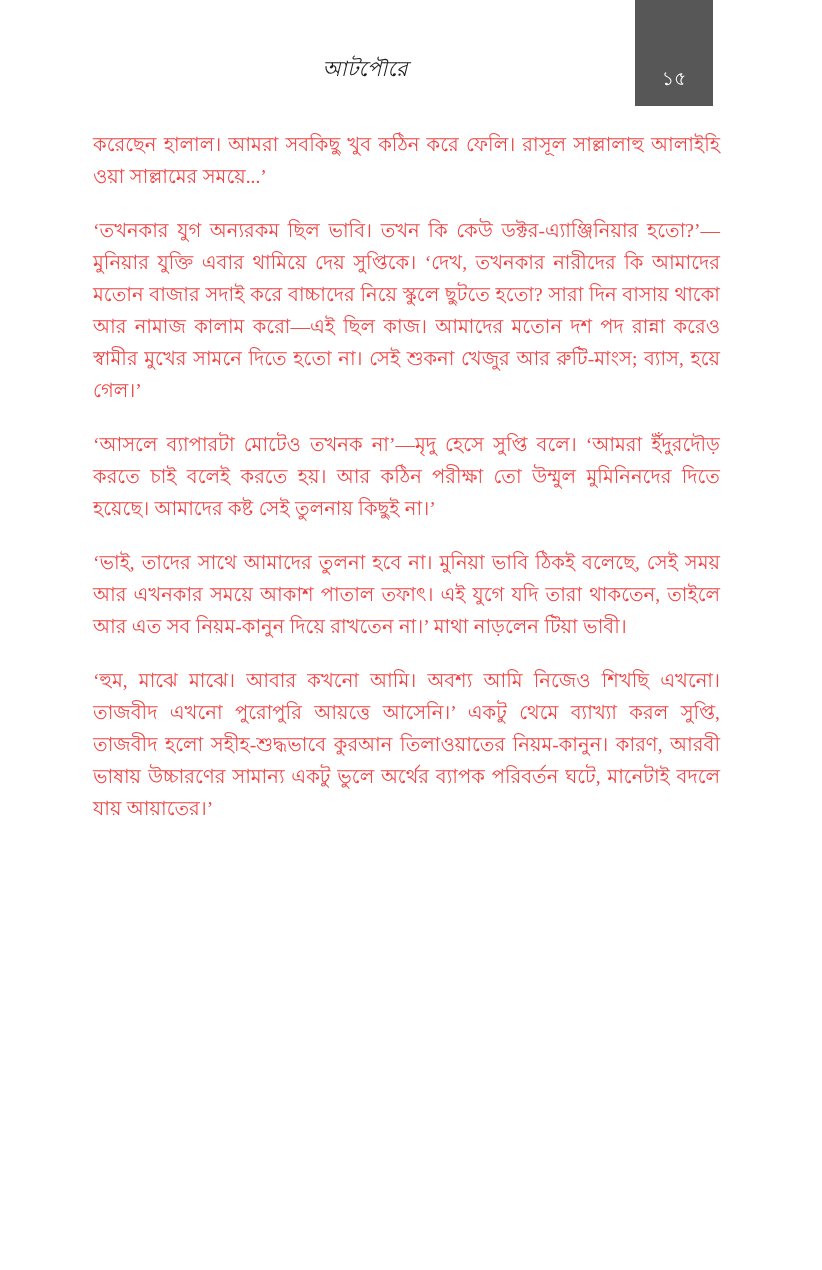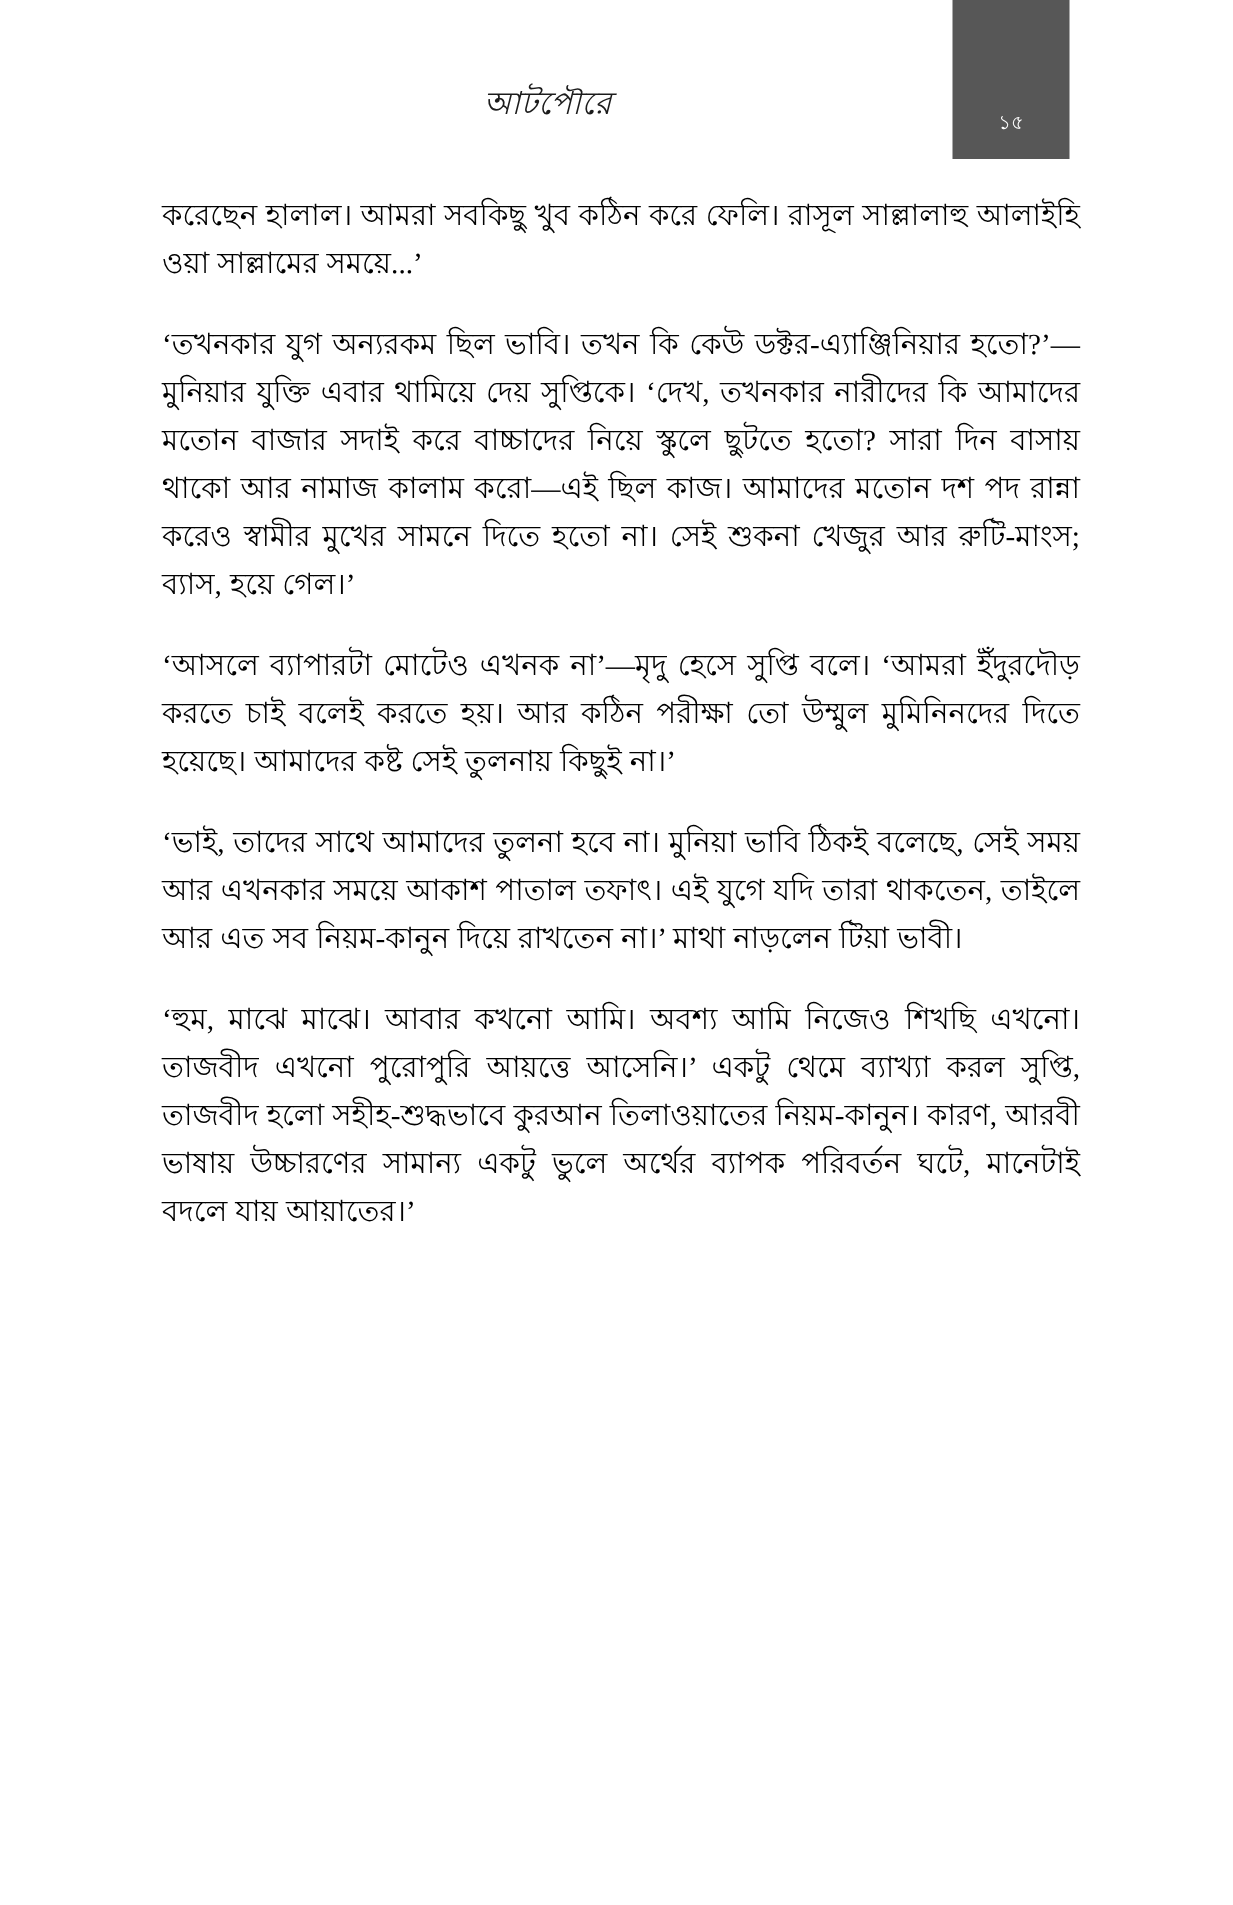--- a/index.html
+++ b/index.html
@@ -52,39 +52,39 @@
     background: #575757;
   }
   .folio-number {
     position: absolute;
     left: 0;
     right: 0;
     bottom: 18px;
     text-align: center;
     color: #ffffff;
     font-family: "Liberation Serif", "DejaVu Serif", serif;
-    font-size: 13px;
+    font-size: 19px;
     line-height: 1;
   }
 
   
   .body-block {
     position: absolute;
     left: 92px;
     top: 129px;
     width: 628px;
   }
   .para {
-    margin: 0 0 22px 16px;
+    margin: 0 0 22px 1px;
     text-align: justify;
     text-justify: inter-word;
     font-family: "Liberation Serif", "DejaVu Serif", serif;
     font-size: 19.5px;
     line-height: 32px;
-    color: #000000;
+    color: #ef4444;
     word-spacing: 0.5px;
     hyphens: none;
   }
   .para:last-child {
     margin-bottom: 0;
   }
   .para.last-line-left {
     text-align-last: left;
   }
 </style>
@@ -96,18 +96,18 @@
   <div class="header">
     <div class="header-title">আটপৌরে</div>
     <div class="folio-box">
       <div class="folio-number">১৫</div>
     </div>
   </div>
 
   <div class="body-block">
     <p class="para last-line-left">করেছেন হালাল। আমরা সবকিছু খুব কঠিন করে ফেলি। রাসূল সাল্লালাহু আলাইহি ওয়া সাল্লামের সময়ে...’</p>
     <p class="para last-line-left">‘তখনকার যুগ অন্যরকম ছিল ভাবি। তখন কি কেউ ডক্টর-এ্যাঞ্জিনিয়ার হতো?’—মুনিয়ার যুক্তি এবার থামিয়ে দেয় সুপ্তিকে। ‘দেখ, তখনকার নারীদের কি আমাদের মতোন বাজার সদাই করে বাচ্চাদের নিয়ে স্কুলে ছুটতে হতো? সারা দিন বাসায় থাকো আর নামাজ কালাম করো—এই ছিল কাজ। আমাদের মতোন দশ পদ রান্না করেও স্বামীর মুখের সামনে দিতে হতো না। সেই শুকনা খেজুর আর রুটি-মাংস; ব্যাস, হয়ে গেল।’</p>
-    <p class="para last-line-left">‘আসলে ব্যাপারটা মোটেও এখনক না’—মৃদু হেসে সুপ্তি বলে। ‘আমরা ইঁদুরদৌড় করতে চাই বলেই করতে হয়। আর কঠিন পরীক্ষা তো উম্মুল মুমিনিনদের দিতে হয়েছে। আমাদের কষ্ট সেই তুলনায় কিছুই না।’</p>
+    <p class="para last-line-left">‘আসলে ব্যাপারটা মোটেও তখনক না’—মৃদু হেসে সুপ্তি বলে। ‘আমরা ইঁদুরদৌড় করতে চাই বলেই করতে হয়। আর কঠিন পরীক্ষা তো উম্মুল মুমিনিনদের দিতে হয়েছে। আমাদের কষ্ট সেই তুলনায় কিছুই না।’</p>
     <p class="para last-line-left">‘ভাই, তাদের সাথে আমাদের তুলনা হবে না। মুনিয়া ভাবি ঠিকই বলেছে, সেই সময় আর এখনকার সময়ে আকাশ পাতাল তফাৎ। এই যুগে যদি তারা থাকতেন, তাইলে আর এত সব নিয়ম-কানুন দিয়ে রাখতেন না।’ মাথা নাড়লেন টিয়া ভাবী।</p>
     <p class="para last-line-left">‘হুম, মাঝে মাঝে। আবার কখনো আমি। অবশ্য আমি নিজেও শিখছি এখনো। তাজবীদ এখনো পুরোপুরি আয়ত্তে আসেনি।’ একটু থেমে ব্যাখ্যা করল সুপ্তি, তাজবীদ হলো সহীহ-শুদ্ধভাবে কুরআন তিলাওয়াতের নিয়ম-কানুন। কারণ, আরবী ভাষায় উচ্চারণের সামান্য একটু ভুলে অর্থের ব্যাপক পরিবর্তন ঘটে, মানেটাই বদলে যায় আয়াতের।’</p>
   </div>
 
 </div>
 
 </body></html>

